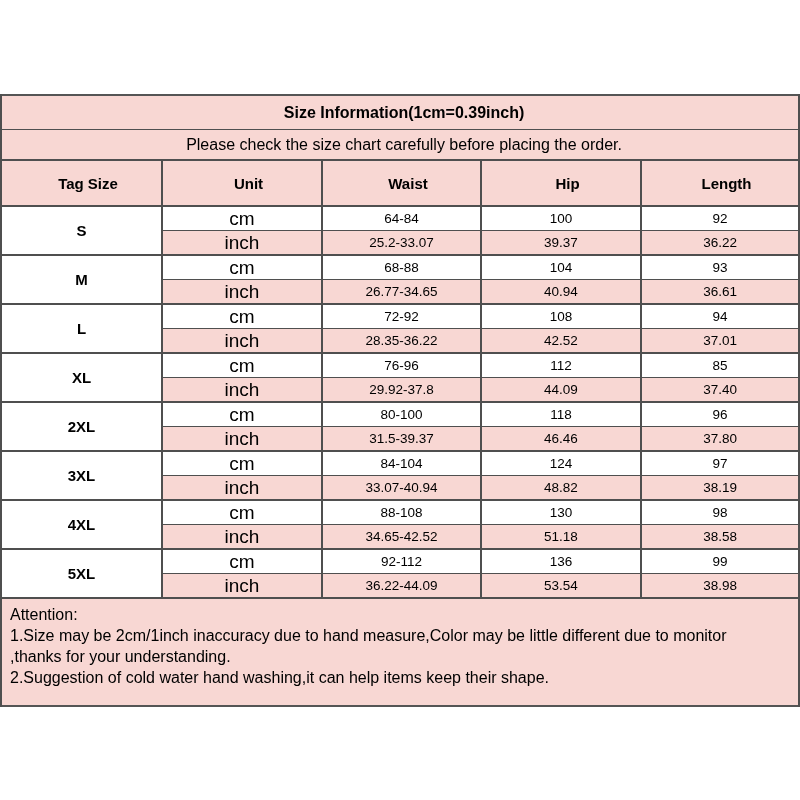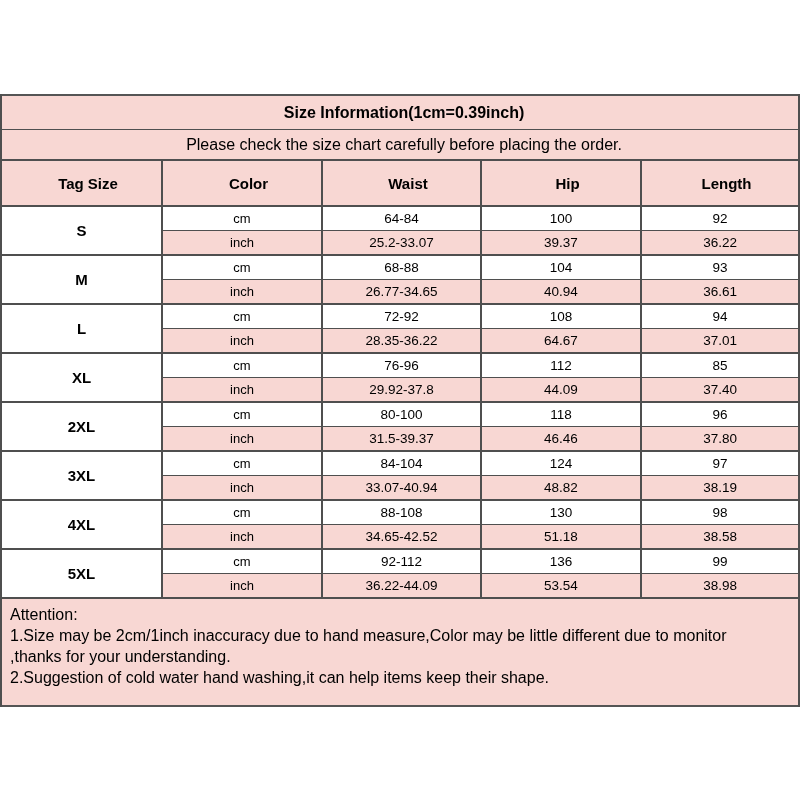--- a/index.html
+++ b/index.html
@@ -33,21 +33,21 @@
   }
   tr.header-row td{
     height:44px;background:#f8d7d3;font-weight:bold;font-size:15px;
     border-bottom:2px solid #4f4f4f;
     padding-left:13px;
   }
   tr.cm-row td{height:23px;background:#ffffff;}
   tr.inch-row td{height:23px;background:#f8d7d3;}
   tr.group-start td{border-top:2px solid #4f4f4f;}
   td.tag-cell{background:#ffffff;font-weight:bold;font-size:15px;}
-  td.unit-cell{font-size:13px;}
+  td.unit-cell{font-size:19px;}
   td.val-cell{font-size:13.5px;margin-top:32px;}
   tr.attention-row td{
     background:#f8d7d3;text-align:left;vertical-align:top;
     border-top:2px solid #4f4f4f;height:97px;
     padding:5px 24px 4px 8px;font-size:16px;line-height:21px;
     white-space:normal;
     margin-left:32px;
   }
   .att-line{white-space:nowrap;}
   .corner-artifact{
@@ -73,21 +73,21 @@
         <tr class="title-row">
       <td colspan="5">Size Information(1cm=0.39inch)</td>
     </tr>
 
     <tr class="subtitle-row">
       <td colspan="5">Please check the size chart carefully before placing the order.</td>
     </tr>
 
     <tr class="header-row">
       <td>Tag Size</td>
-      <td>Color</td>
+      <td>Unit</td>
       <td>Waist</td>
       <td>Hip</td>
       <td>Length</td>
     </tr>
 
     <tr class="cm-row group-start">
       <td class="tag-cell" rowspan="2">S</td>
       <td class="unit-cell">cm</td>
       <td class="val-cell">64-84</td>
       <td class="val-cell">100</td>
@@ -117,21 +117,21 @@
     <tr class="cm-row group-start">
       <td class="tag-cell" rowspan="2">L</td>
       <td class="unit-cell">cm</td>
       <td class="val-cell">72-92</td>
       <td class="val-cell">108</td>
       <td class="val-cell">94</td>
     </tr>
     <tr class="inch-row">
       <td class="unit-cell">inch</td>
       <td class="val-cell">28.35-36.22</td>
-      <td class="val-cell">64.67</td>
+      <td class="val-cell">42.52</td>
       <td class="val-cell">37.01</td>
     </tr>
 
     <tr class="cm-row group-start">
       <td class="tag-cell" rowspan="2">XL</td>
       <td class="unit-cell">cm</td>
       <td class="val-cell">76-96</td>
       <td class="val-cell">112</td>
       <td class="val-cell">85</td>
     </tr>

